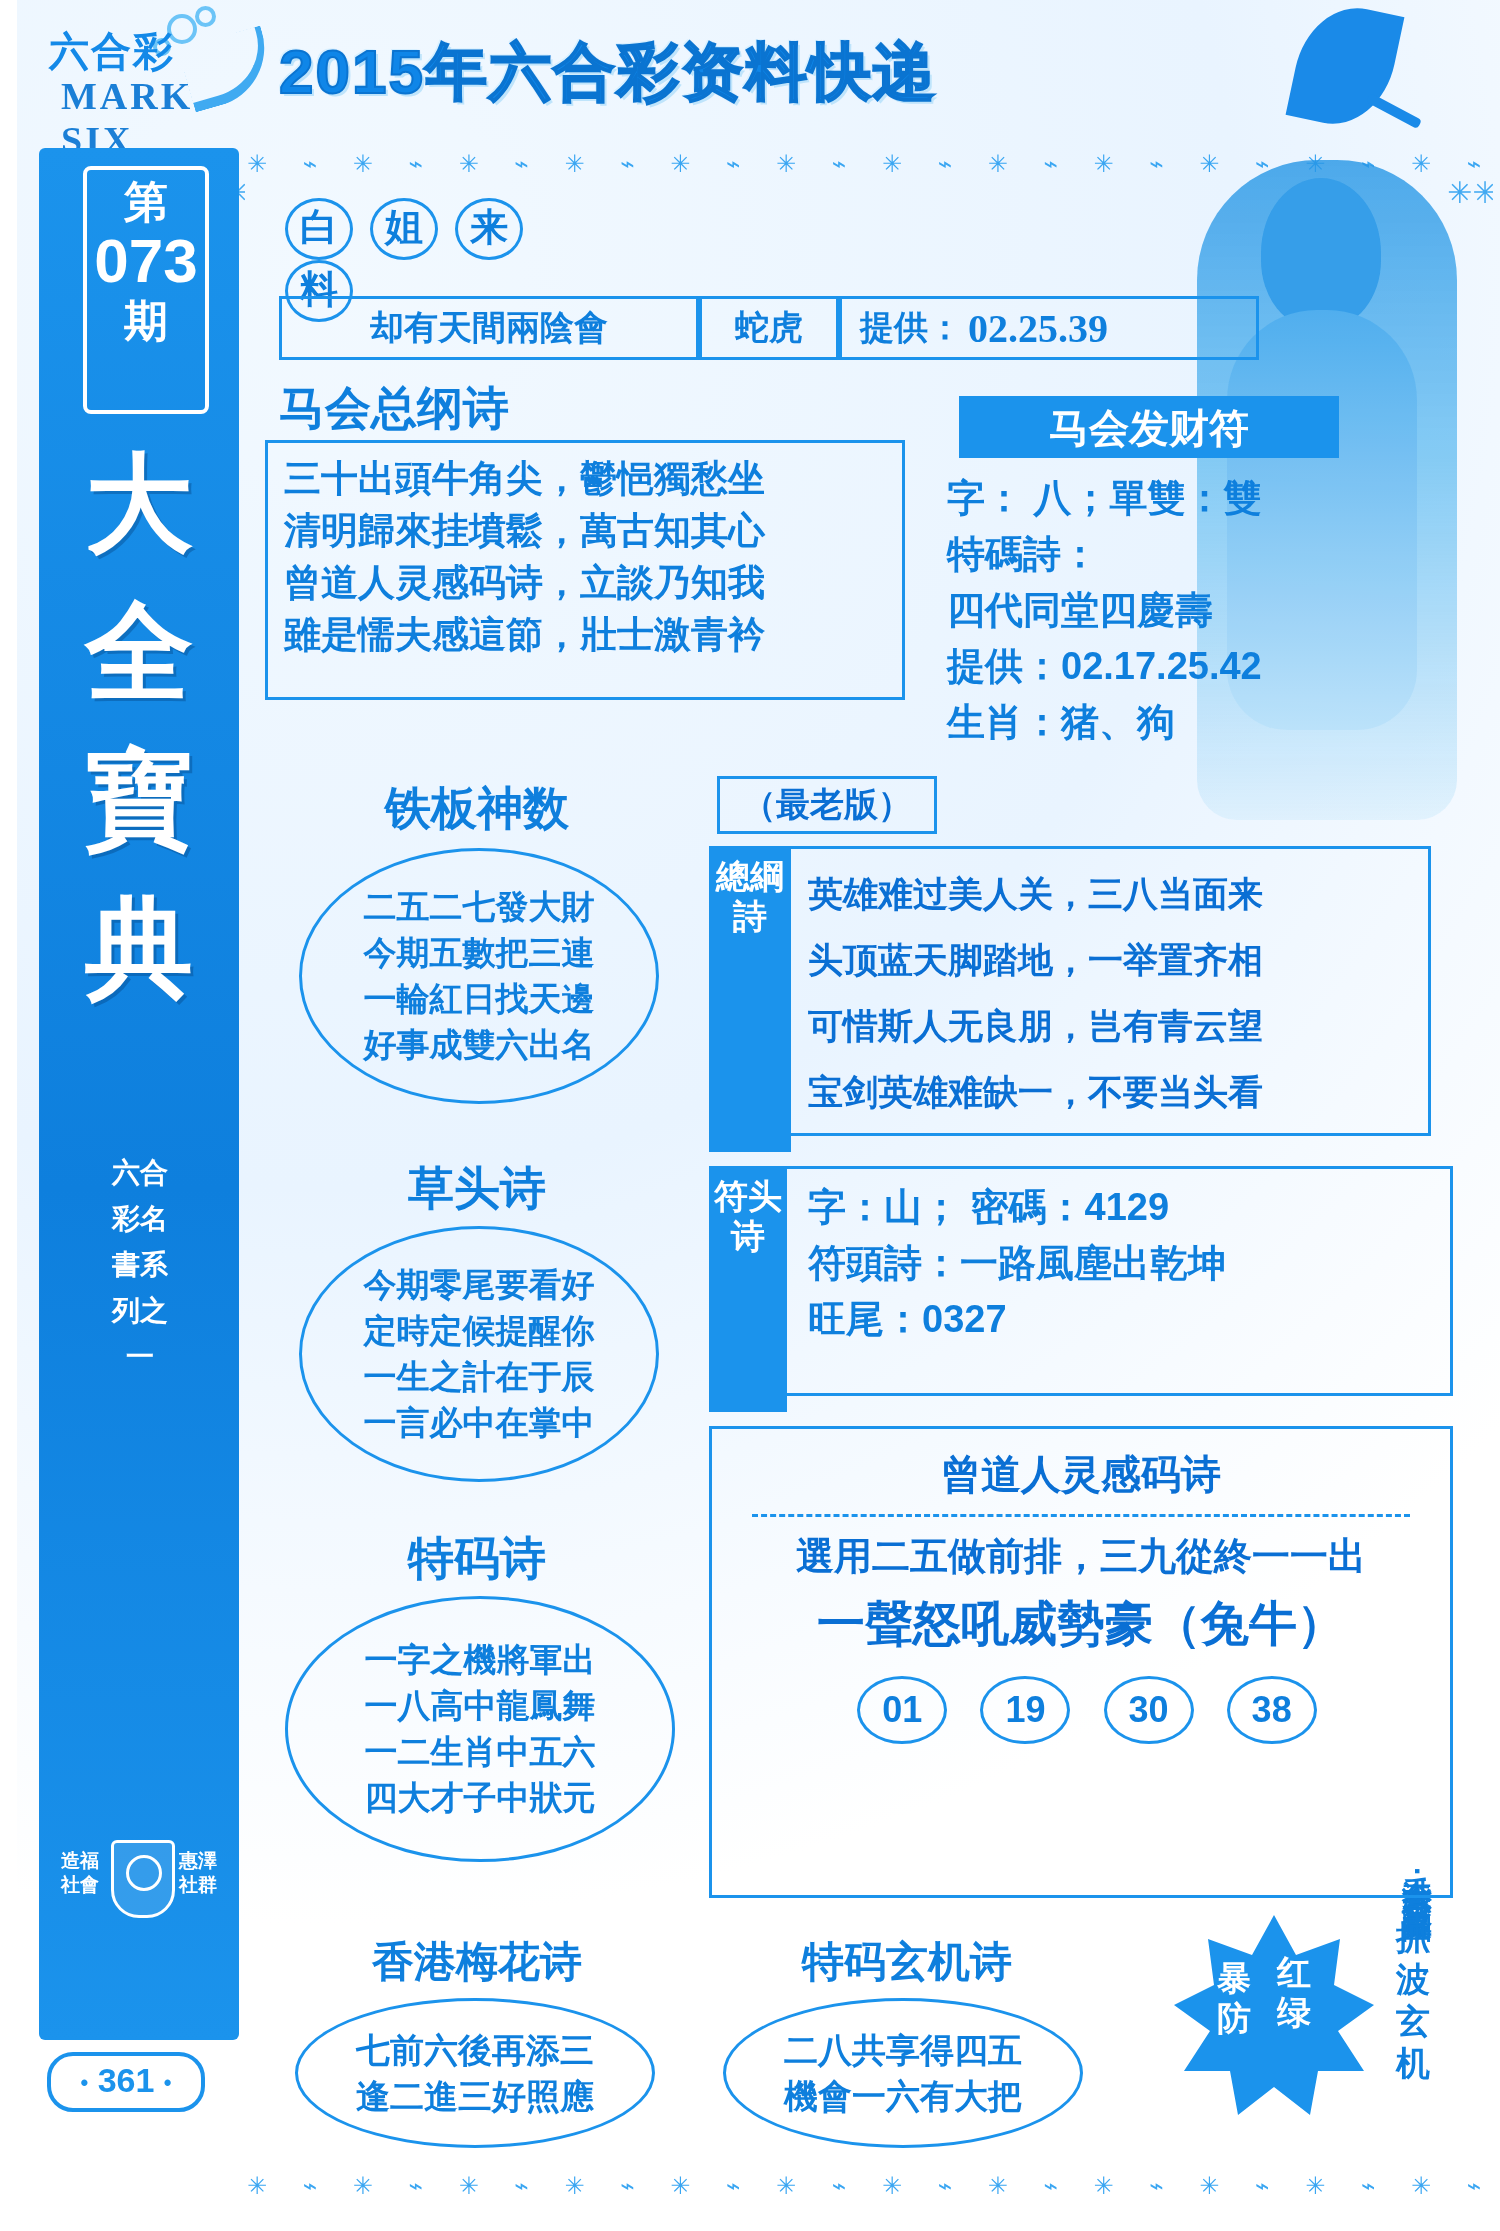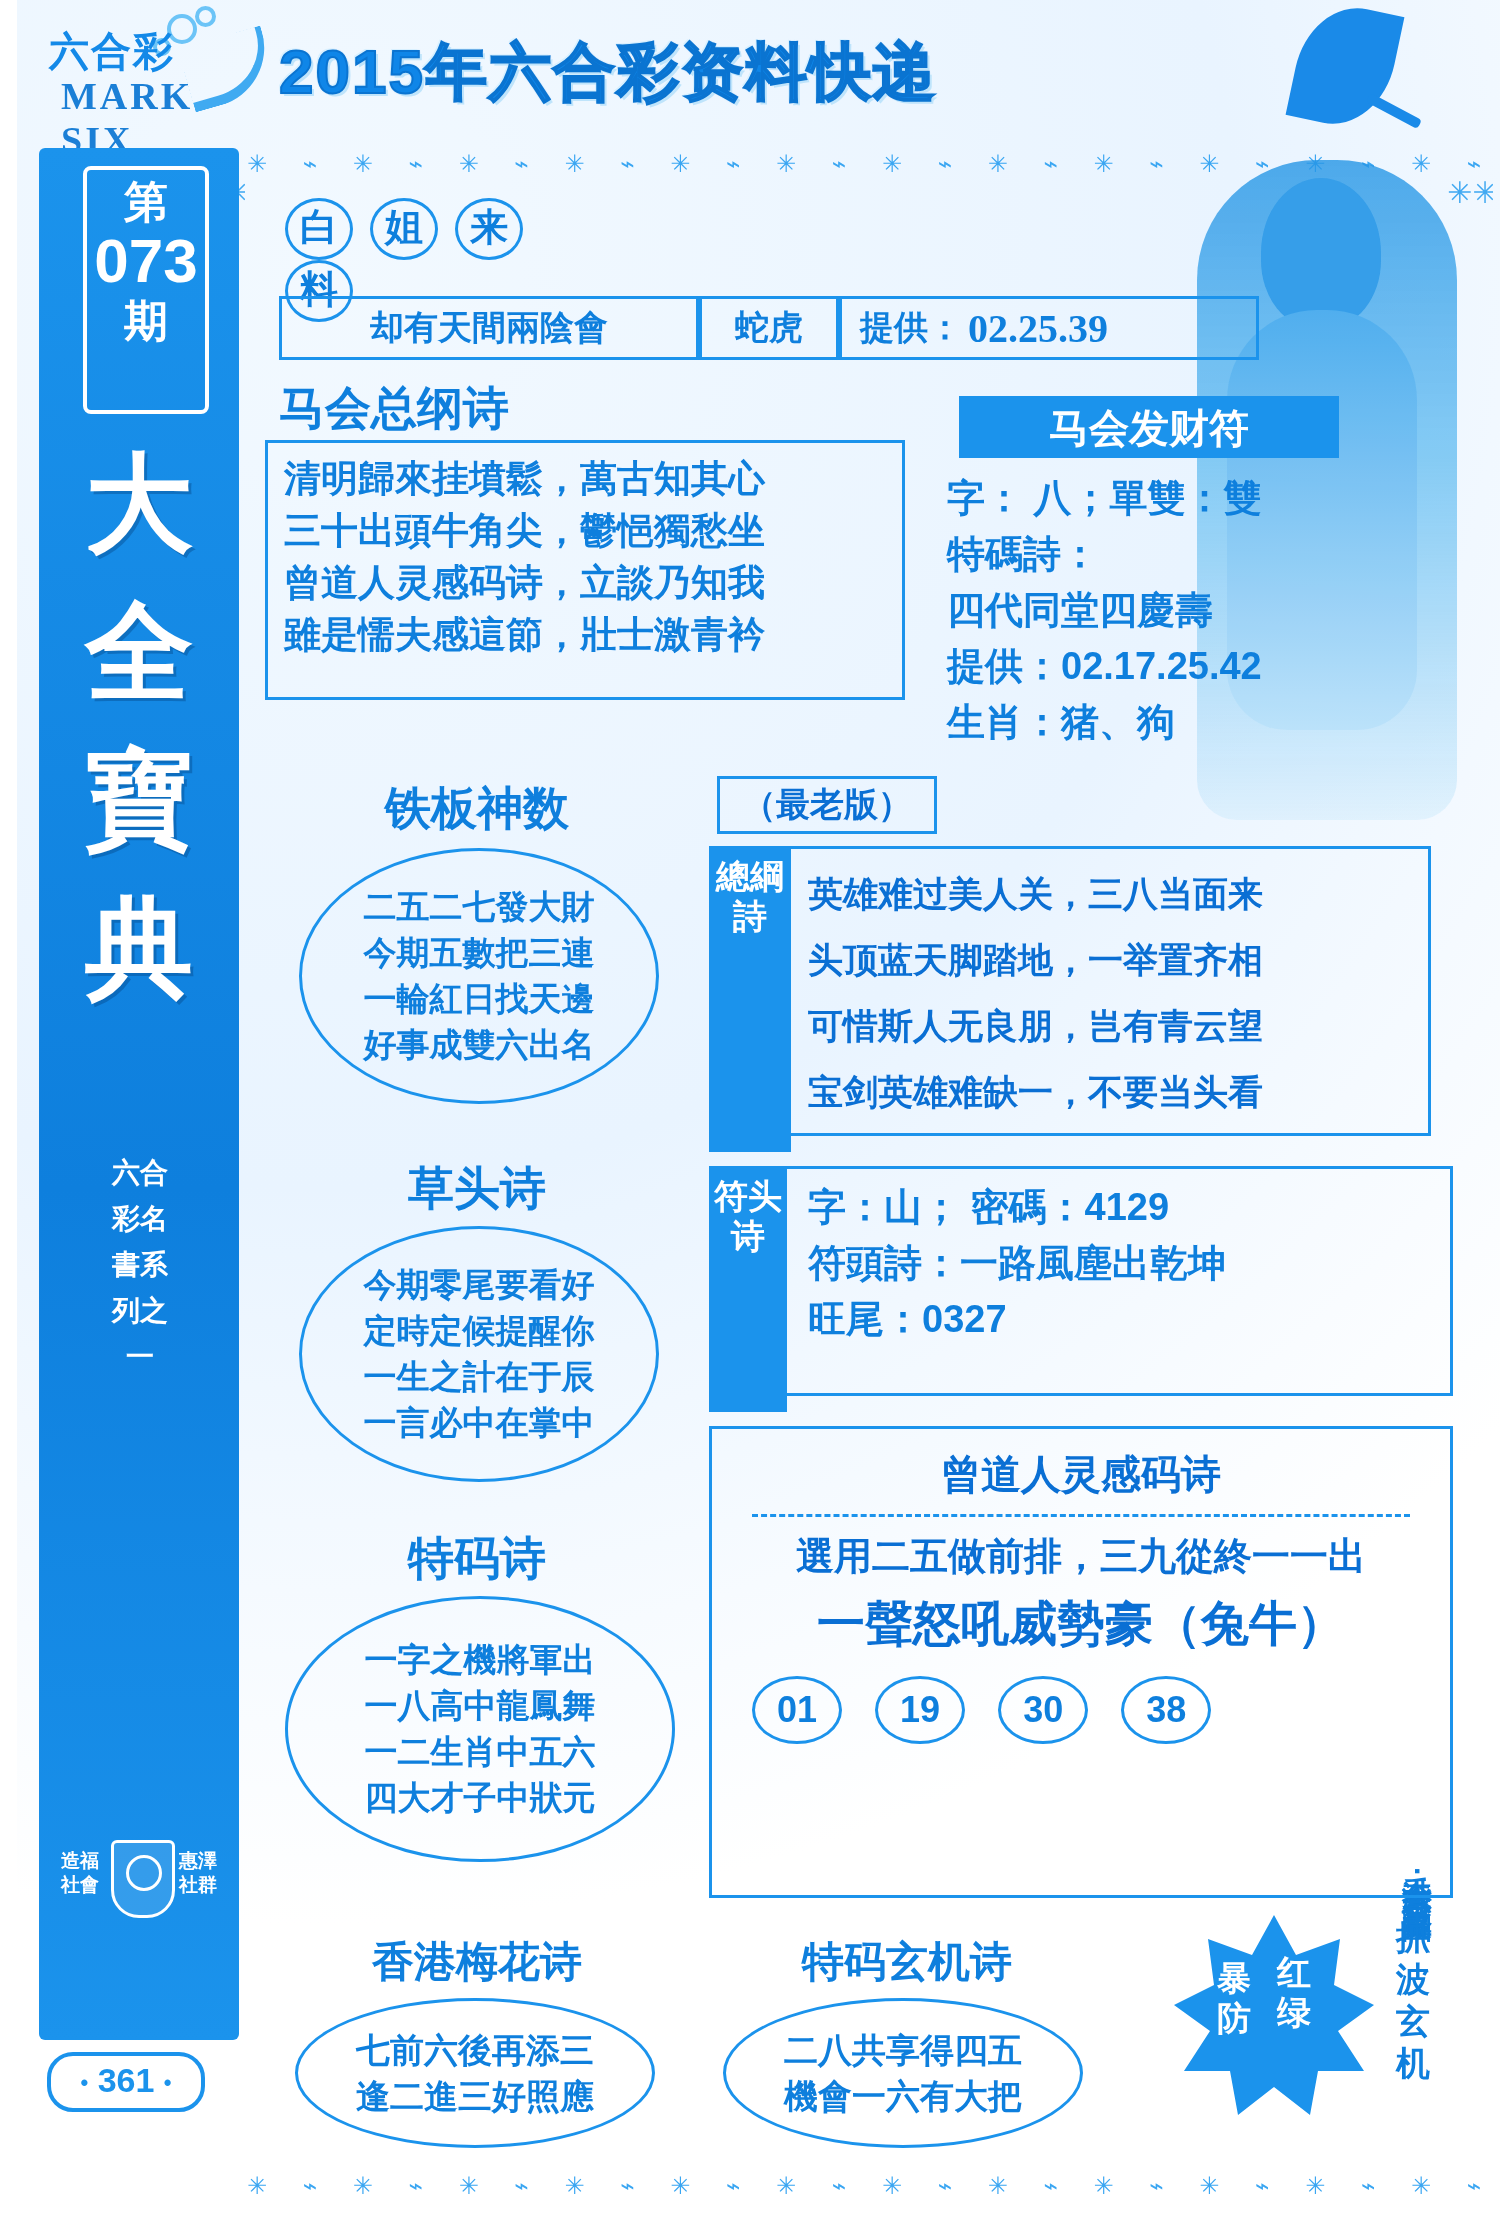--- a/index.html
+++ b/index.html
@@ -288,22 +288,22 @@
     <div class="seg" style="left:0; width:420px;">却有天間兩陰會</div>
     <div class="seg" style="left:420px; width:140px;">蛇虎</div>
     <div class="seg" style="left:560px; width:420px; justify-content:flex-start; padding-left:18px;">
       <span>提供：</span>
       <span style="font-family:'Liberation Serif',serif; font-size:40px; margin-left:6px;">02.25.39</span>
     </div>
   </div>
 
   <div class="bx sectTitle" style="left:262px; top:378px; width:360px; text-align:left;">马会总纲诗</div>
   <div class="bx poemBox" style="left:248px; top:440px; width:640px; height:260px;">
+    <div>三十出頭牛角尖，鬱悒獨愁坐</div>
     <div>清明歸來挂墳鬆，萬古知其心</div>
-    <div>三十出頭牛角尖，鬱悒獨愁坐</div>
     <div>曾道人灵感码诗，立談乃知我</div>
     <div>雖是懦夫感這節，壯士激青衿</div>
   </div>
 
   <div class="bx hdrChip" style="left:942px; top:396px; width:380px; height:62px; line-height:58px;">马会发财符</div>
   <div class="bx" style="left:930px; top:470px; width:520px;">
     <div class="kv">字： 八；單雙：雙</div>
     <div class="kv">特碼詩：</div>
     <div class="kv">四代同堂四慶壽</div>
     <div class="kv">提供：02.17.25.42</div>
@@ -349,21 +349,21 @@
       <div class="kv">符頭詩：一路風塵出乾坤</div>
       <div class="kv">旺尾：0327</div>
     </div>
   </div>
 
   <div class="bx outline" style="left:692px; top:1426px; width:744px; height:472px;">
     <div style="text-align:center; margin-top:18px; font-size:40px; font-weight:bold; font-family:'Liberation Sans',sans-serif;">曾道人灵感码诗</div>
     <div class="dashRule" style="margin:12px 40px 0 40px;"></div>
     <div style="text-align:center; margin-top:14px; font-size:38px; font-weight:bold; font-family:'Liberation Sans',sans-serif;">選用二五做前排，三九從終一一出</div>
     <div style="text-align:center; margin-top:10px; font-size:48px; font-weight:bold; font-family:'Liberation Sans',sans-serif;">一聲怒吼威勢豪（兔牛）</div>
-    <div style="text-align:left; margin-top:20px;padding-left:40px;">
+    <div style="text-align:center; margin-top:20px;padding-left:40px;">
       <span class="numCircle">01</span>
       <span class="numCircle">19</span>
       <span class="numCircle">30</span>
       <span class="numCircle">38</span>
     </div>
   </div>
 
   <div class="bx sectTitle" style="left:290px; top:1528px; width:340px;">特码诗</div>
   <div class="bx oval" style="left:268px; top:1596px; width:390px; height:266px;">
     <div>一字之機將軍出</div>

